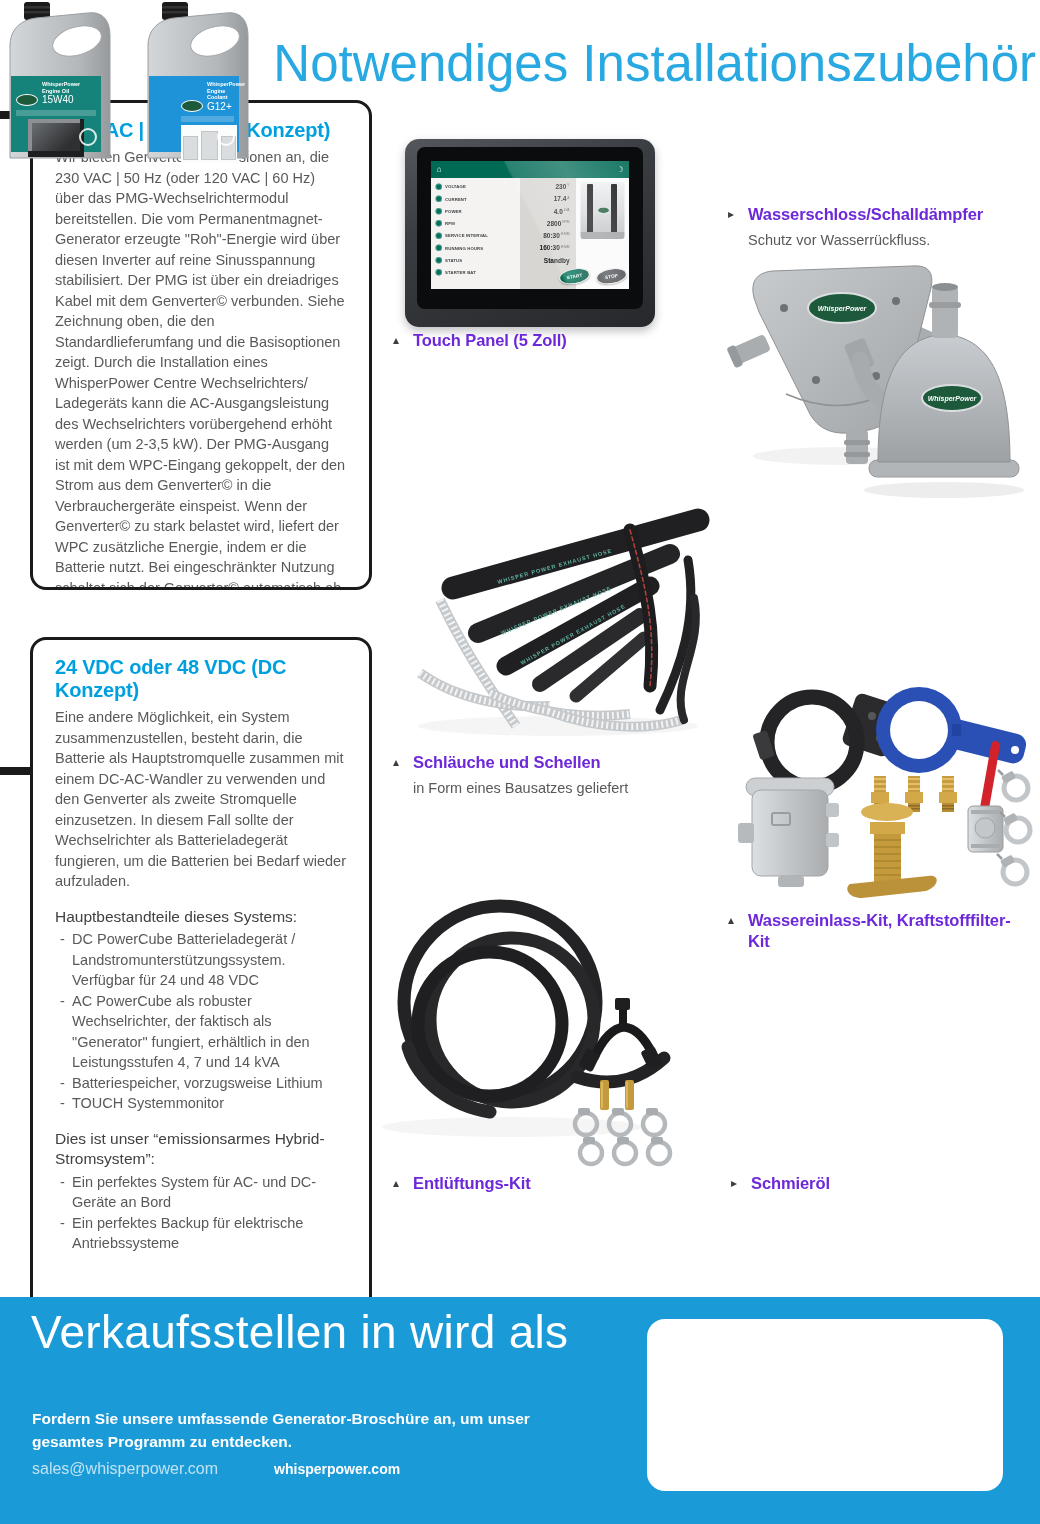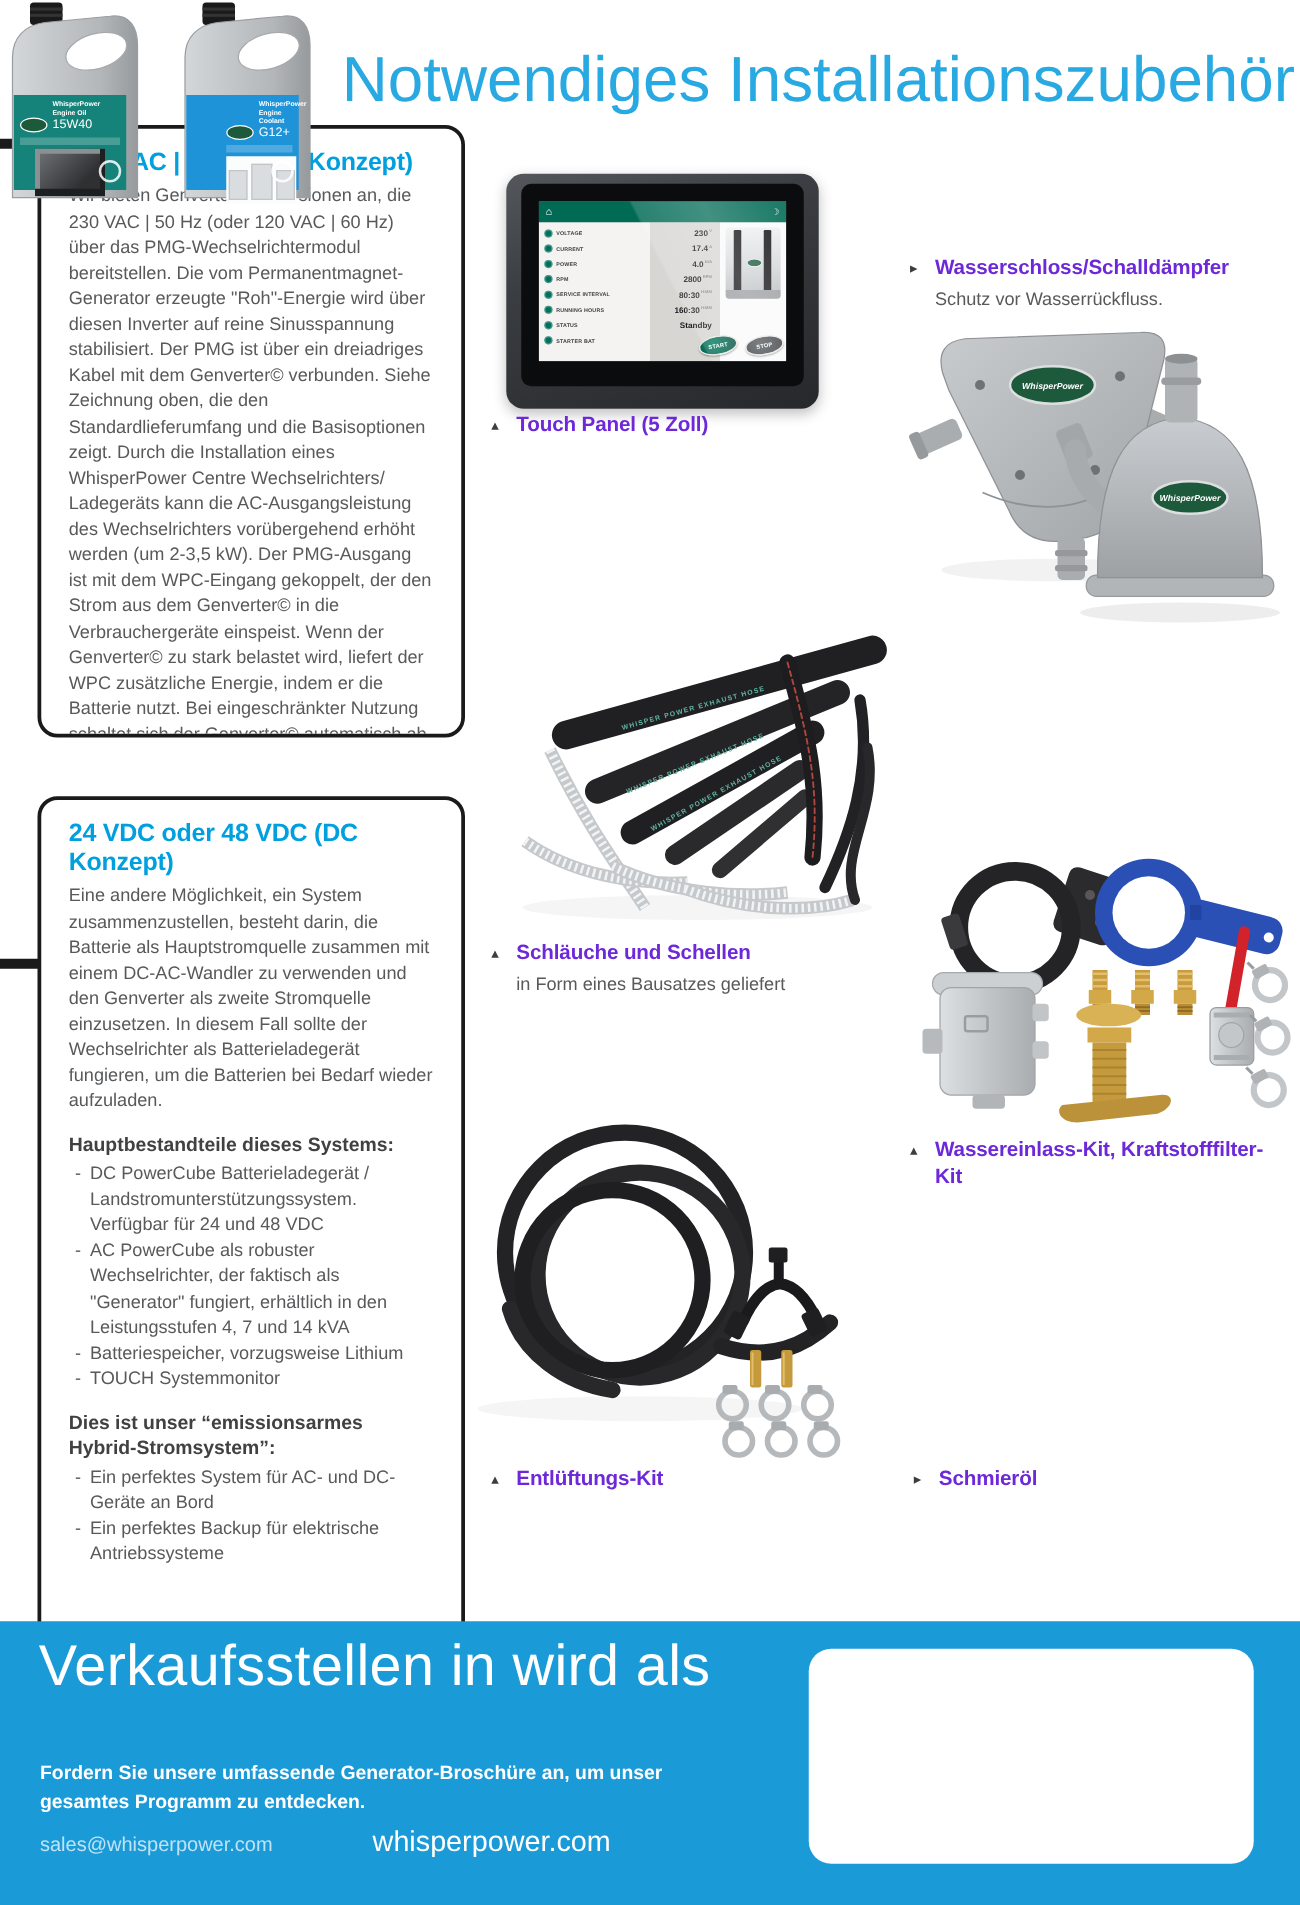--- a/index.html
+++ b/index.html
@@ -14,21 +14,21 @@
   .edge-line{position:absolute;left:0;width:31px;height:8px;background:#1a1a1a;}
   #edge1{top:111px;} #edge2{top:767px;}
 
   
   .concept-box{position:absolute;left:30px;width:342px;box-sizing:border-box;background:#fff;
                border:3px solid #1a1a1a;border-radius:16px;padding:16px 22px 18px 22px;overflow:hidden;}
   #box-ac{top:100px;height:490px;}
   #box-dc{top:637px;height:712px;}
   .box-heading{margin:0 0 5px 0;font-size:20px;font-weight:bold;color:#00a0df;letter-spacing:-0.2px;}
   .box-body{margin:0;font-size:14.5px;line-height:20.5px;color:#58595b;}
-  .box-subheading{margin:15px 0 2px 0;font-size:15.5px;font-weight:bold;color:#414042;line-height:20.5px;}
+  .box-subheading{margin:15px 0 2px 0;font-size:15.5px;font-weight:normal;color:#414042;line-height:20.5px;}
   .box-list{margin:0;padding:0 0 0 5px;list-style:none;}
   .box-list li{position:relative;padding-left:12px;font-size:14.5px;line-height:20.5px;color:#58595b;}
   .box-list li::before{content:"-";position:absolute;left:0;}
 
   
   .caption{position:absolute;}
   .cap-head{display:flex;}
   .cap-marker{flex:none;width:20px;font-size:12px;line-height:20px;color:#3d3d3f;}
   .cap-title{font-size:16.5px;font-weight:bold;line-height:1.3;color:#6d28d9;letter-spacing:-0.1px;}
   .cap-desc{margin:4px 0 0 20px;font-size:14.5px;line-height:1.55;color:#58595b;}
@@ -108,21 +108,21 @@
              border:2px solid rgba(255,255,255,.85);}
 
   
   .footer{position:absolute;left:0;top:1297px;width:1040px;height:227px;background:#1b9ad8;}
   .footer-heading{position:absolute;left:31px;top:12px;margin:0;color:#fff;font-size:46px;font-weight:300;
                   line-height:1.03;letter-spacing:.3px;}
   .footer-sub{position:absolute;left:32px;top:110px;width:560px;margin:0;color:#fff;font-weight:bold;
               font-size:15.5px;line-height:1.5;}
   .footer-contact{position:absolute;left:32px;top:163px;display:flex;align-items:baseline;}
   .footer-email{font-size:16px;color:rgba(255,255,255,.72);text-decoration:none;}
-  .footer-site{margin-left:80px;font-size:23px;font-weight:normal;color:#fff;text-decoration:none;}
+  .footer-site{margin-left:56px;font-size:14px;font-weight:bold;color:#fff;text-decoration:none;}
   .footer-card{position:absolute;left:647px;top:22px;width:356px;height:172px;background:#fff;border-radius:18px;}
 </style>
 </head>
 <body>
 
 <div class="page">
 
   <div class="edge-line" id="edge1"></div>
   <div class="edge-line" id="edge2"></div>
 

